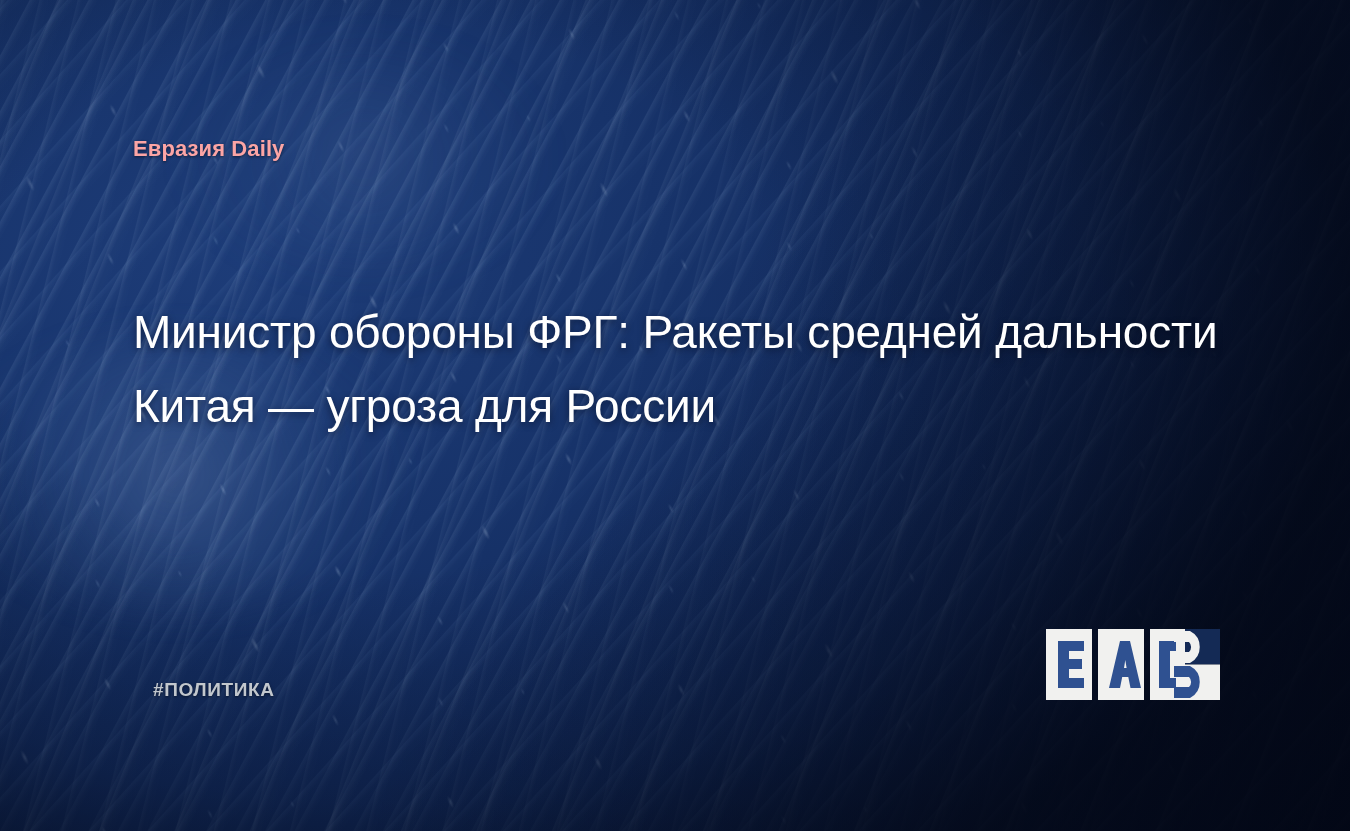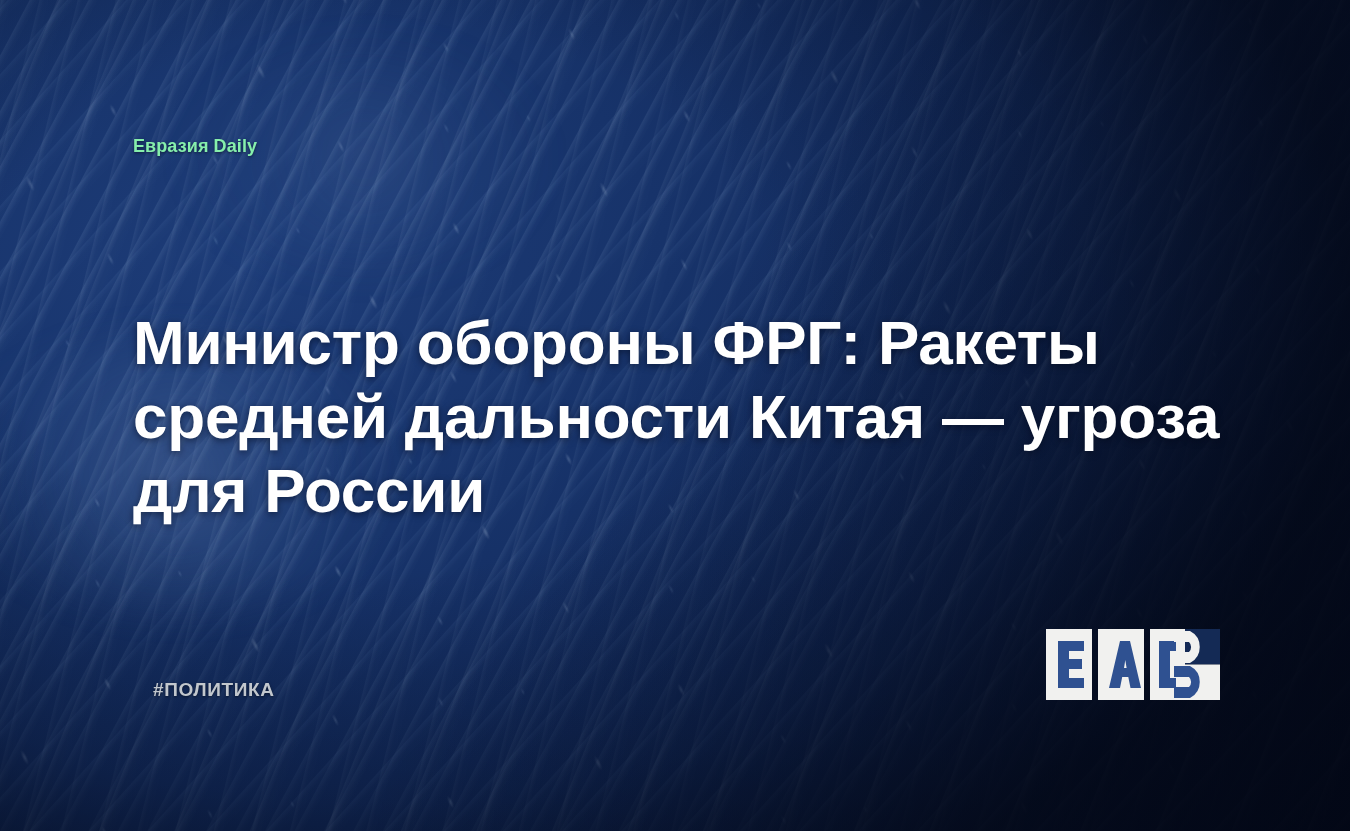--- a/index.html
+++ b/index.html
@@ -130,36 +130,36 @@
   
   .content {
     position: absolute;
     inset: 0;
   }
 
   .brand {
     position: absolute;
     left: 133px;
     top: 136px;
-    font-size: 18px;
+    font-size: 22px;
     font-weight: bold;
     letter-spacing: 0.1px;
-    color: #86efac;
+    color: #fca5a5;
     text-shadow: 0 1px 3px rgba(0,0,0,0.5);
     white-space: nowrap;
   }
 
   .headline {
     position: absolute;
     left: 133px;
     top: 264px;
     width: 1110px;
-    font-size: 62px;
+    font-size: 46px;
     line-height: 74px;
-    font-weight: bold;
+    font-weight: normal;
     color: #ffffff;
     letter-spacing: -0.2px;
     text-shadow: 0 2px 7px rgba(2,8,24,0.55);
   }
 
   .tag {
     position: absolute;
     left: 133px;
     top: 679px;
     font-size: 19px;

